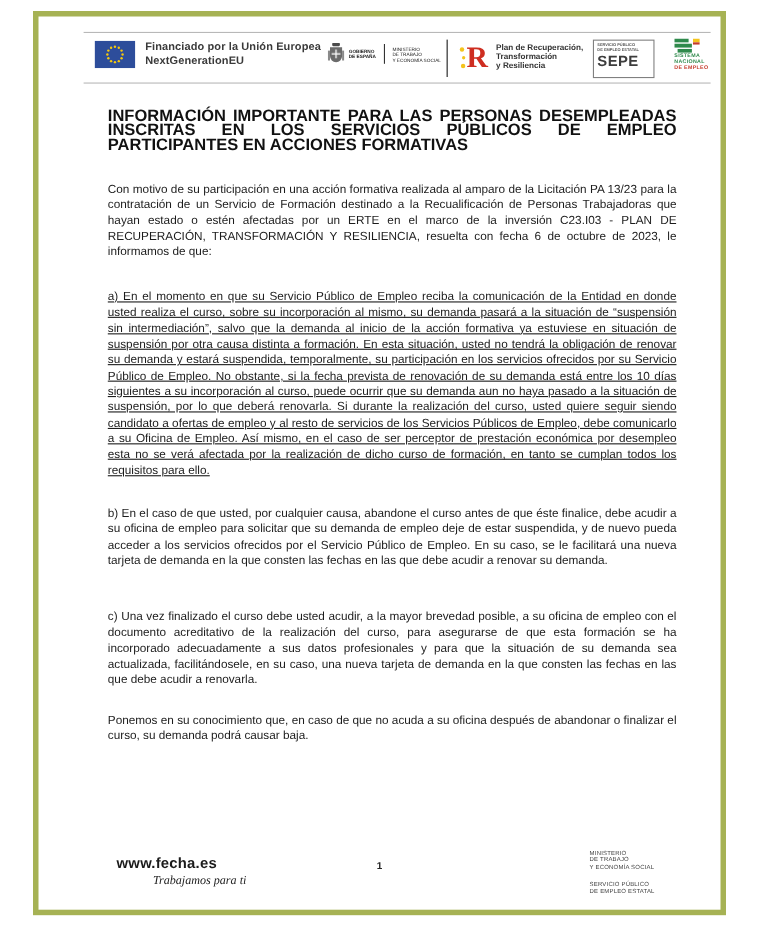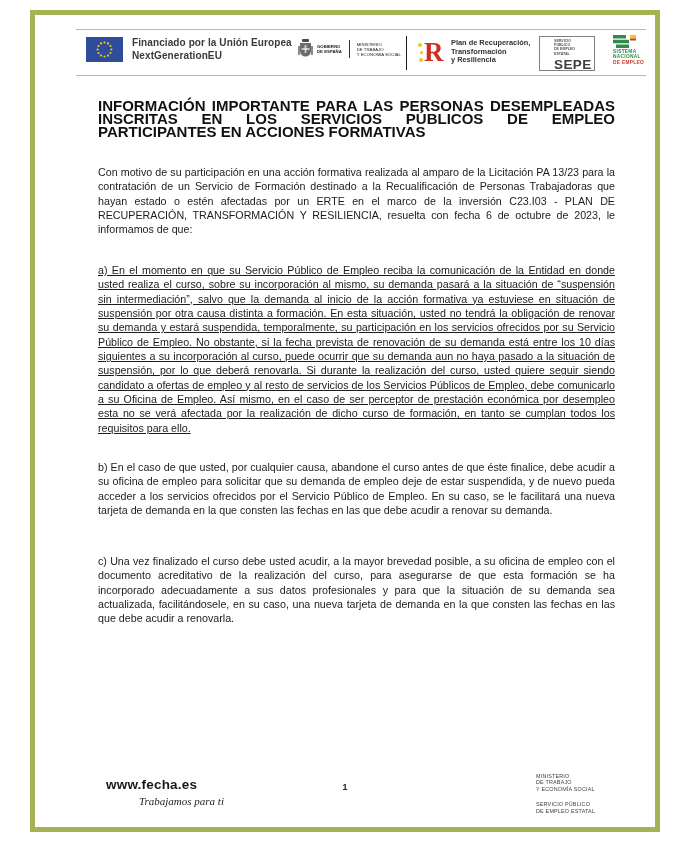--- a/index.html
+++ b/index.html
@@ -30,21 +30,21 @@
 
   .plan-block { position:absolute; left:342px; top:6px; display:flex; align-items:center; gap:7px; }
   .r-logo { position:relative; width:26px; height:32px; }
   .r-letter { position:absolute; left:6px; top:0px; font-size:27px; font-weight:bold; color:#ce2e21; font-family:"Liberation Serif", serif; line-height:32px; }
   .r-dot { position:absolute; border-radius:50%; background:#f4c41c; }
   .r-dot.d1 { width:4px; height:4px; left:0px; top:7px; }
   .r-dot.d2 { width:3px; height:3px; left:2px; top:15px; }
   .r-dot.d3 { width:4px; height:4px; left:1px; top:22px; }
   .plan-text { font-size:7.4px; font-weight:bold; color:#333; line-height:8.8px; }
 
-  .sepe-box { position:absolute; left:463px; top:6px; width:56px; height:35px; border:1.5px solid #808080; padding:2px 14px; background:#fff; }
+  .sepe-box { position:absolute; left:463px; top:6px; width:56px; height:35px; border:1.5px solid #808080; padding:2px 3px; background:#fff; }
   .sepe-top { font-size:3.6px; color:#555; line-height:4.2px; font-weight:bold; }
   .sepe-label { font-size:13.5px; font-weight:bold; color:#3d3d3d; letter-spacing:0.4px; margin-top:1px; }
 
   .sne-block { position:absolute; left:537px; top:5px; width:36px; }
   .sne-glyph { display:block; width:24px; height:13px; margin-bottom:1px; }
   .sne-line { font-size:4.8px; font-weight:bold; line-height:5.4px; letter-spacing:0.3px; }
   .sne-green { color:#2f8a4c; }
   .sne-red { color:#c43a2a; }
 
   
@@ -160,20 +160,21 @@
       <div class="sne-line sne-red">DE EMPLEO</div>
     </div>
   </div>
 
   <div class="doc-title">INFORMACIÓN IMPORTANTE PARA LAS PERSONAS DESEMPLEADAS INSCRITAS EN LOS SERVICIOS PÚBLICOS DE EMPLEO PARTICIPANTES EN ACCIONES FORMATIVAS</div>
 
   <p class="para p-intro">Con motivo de su participación en una acción formativa realizada al amparo de la Licitación PA 13/23 para la contratación de un Servicio de Formación destinado a la Recualificación de Personas Trabajadoras que hayan estado o estén afectadas por un ERTE en el marco de la inversión C23.I03 - PLAN DE RECUPERACIÓN, TRANSFORMACIÓN Y RESILIENCIA, resuelta con fecha 6 de octubre de 2023, le informamos de que:</p>
   <p class="para p-a">a) En el momento en que su Servicio Público de Empleo reciba la comunicación de la Entidad en donde usted realiza el curso, sobre su incorporación al mismo, su demanda pasará a la situación de “suspensión sin intermediación”, salvo que la demanda al inicio de la acción formativa ya estuviese en situación de suspensión por otra causa distinta a formación.  En esta situación, usted no tendrá la obligación de renovar su demanda y estará suspendida, temporalmente, su participación en los servicios ofrecidos por su Servicio Público de Empleo. No obstante, si la fecha prevista de renovación de su demanda está entre los 10 días siguientes a su incorporación al curso, puede ocurrir que su demanda aun no haya pasado a la situación de suspensión, por lo que deberá renovarla. Si durante la realización del curso, usted quiere seguir siendo candidato a ofertas de empleo y al resto de servicios de los Servicios Públicos de Empleo, debe comunicarlo a su Oficina de Empleo. Así mismo, en el caso de ser perceptor de prestación económica por desempleo esta no se verá afectada por la realización de dicho curso de formación, en tanto se cumplan todos los requisitos para ello.</p>
   <p class="para p-b">b) En el caso de que usted, por cualquier causa, abandone el curso antes de que éste finalice, debe acudir a su oficina de empleo para solicitar que su demanda de empleo deje de estar suspendida, y de nuevo pueda acceder a los servicios ofrecidos por el Servicio Público de Empleo. En su caso, se le facilitará una nueva tarjeta de demanda en la que consten las fechas en las que debe acudir a renovar su demanda.</p>
   <p class="para p-c">c) Una vez finalizado el curso debe usted acudir, a la mayor brevedad posible, a su oficina de empleo con el documento acreditativo de la realización del curso, para asegurarse de que esta formación se ha incorporado adecuadamente a sus datos profesionales y para que la situación de su demanda sea actualizada, facilitándosele, en su caso, una nueva tarjeta de demanda en la que consten las fechas en las que debe acudir a renovarla.</p>
+  <p class="para p-notice">Ponemos en su conocimiento que, en caso de que no acuda a su oficina después de abandonar o finalizar el curso, su demanda podrá causar baja.</p>
 
   <div class="footer-web">www.fecha.es</div>
   <div class="footer-slogan">Trabajamos para ti</div>
   <div class="footer-page">1</div>
 
   <div class="footer-right">
     <div class="grp1">
       <div>MINISTERIO</div>
       <div>DE TRABAJO</div>
       <div>Y ECONOMÍA SOCIAL</div>

